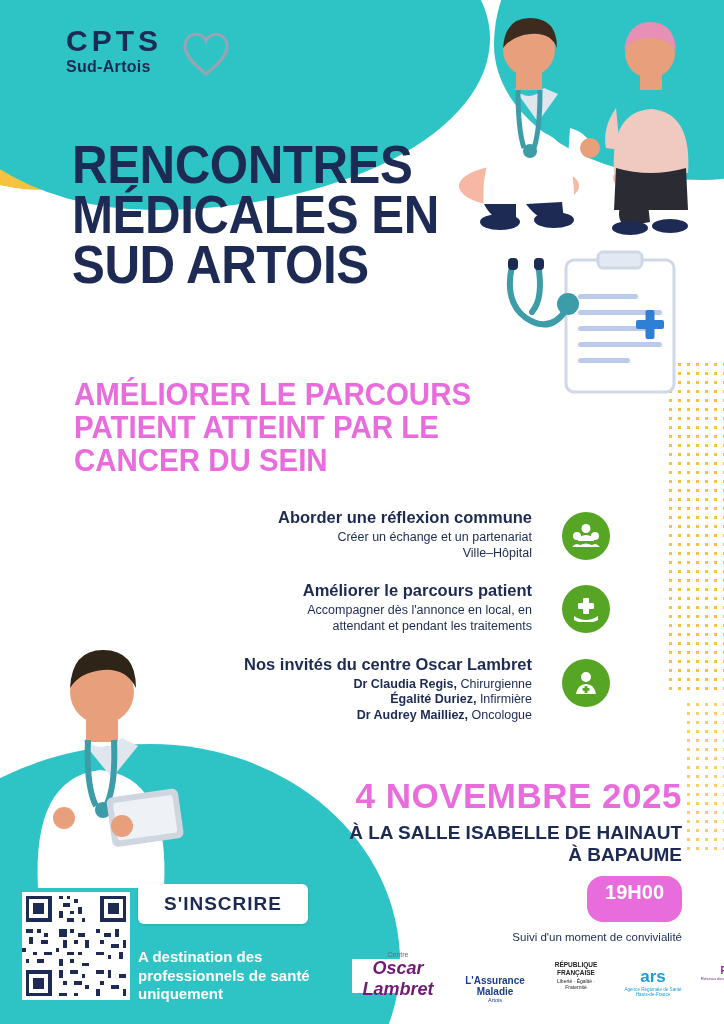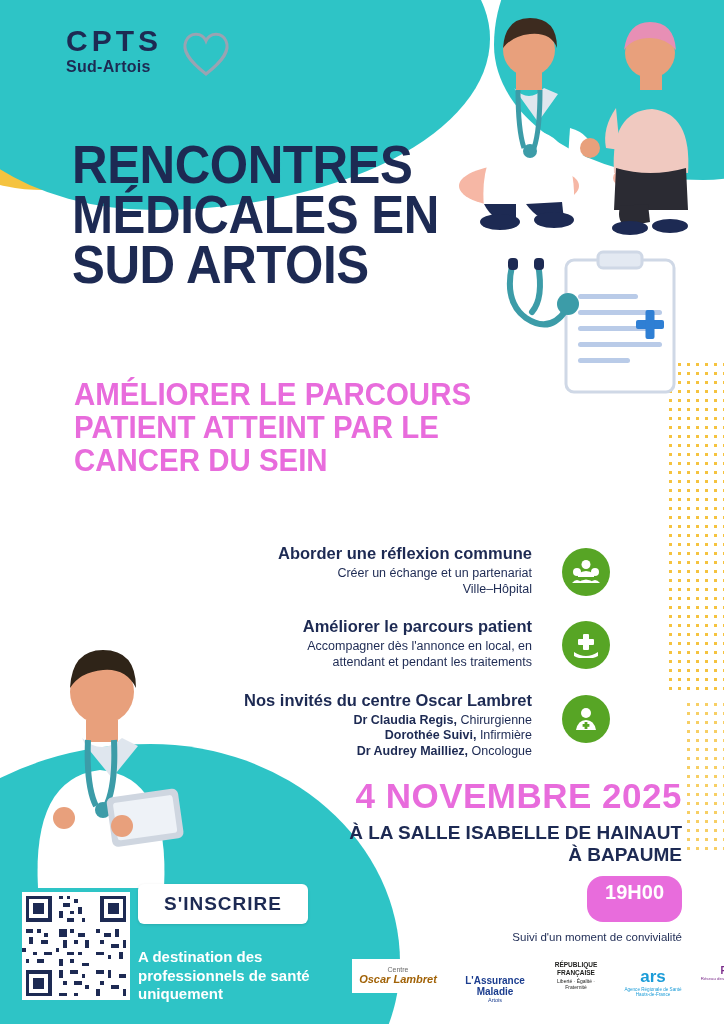--- a/index.html
+++ b/index.html
@@ -107,21 +107,21 @@
     font-weight: bold;
     font-size: 31px;
     line-height: 1.07;
     text-transform: uppercase;
     transform: scaleX(0.95);
     transform-origin: left top;
   }
   .subhead div { white-space: nowrap; }
 
   
-  .bullets { position: absolute; left: 170px; top: 544px; width: 440px; }
+  .bullets { position: absolute; left: 170px; top: 508px; width: 440px; }
   .bullet { position: relative; margin-bottom: 20px; }
   .bullet .b-title {
     font-size: 16.5px; font-weight: bold; color: #1d2a53;
     text-align: right; padding-right: 78px;
   }
   .bullet .b-text {
     font-size: 12.5px; color: #1d2a53; text-align: right;
     padding-right: 78px; margin-top: 3px; line-height: 1.25;
   }
   .bullet .b-text .nm { font-weight: bold; }
@@ -183,21 +183,21 @@
     position: absolute; left: 352px; bottom: 18px;
     display: flex; align-items: center; gap: 14px;
   }
   .plogo {
     background: #fff;
     display: flex; flex-direction: column; align-items: center; justify-content: center;
     text-align: center;
   }
   .p1 { width: 92px; height: 34px; color: #8a6a3a; }
   .p1 .t1 { font-size: 7px; color: #6b6b6b; }
-  .p1 .t2 { font-size: 11px; font-weight: bold; color: #a16207; font-style: italic; }
+  .p1 .t2 { font-size: 18px; font-weight: bold; color: #701a75; font-style: italic; }
   .p2 { width: 74px; height: 34px; margin-top: 27px; }
   .p2 .t1 { font-size: 10px; font-weight: bold; color: #1b3d8f; }
   .p2 .t2 { font-size: 5.5px; color: #1b3d8f; }
   .p3 { width: 60px; height: 38px; }
   .p3 .t1 { font-size: 6.5px; font-weight: bold; color: #1d1d1b; line-height: 1.15; }
   .p3 .t2 { font-size: 5px; color: #1d1d1b; margin-top: 2px; }
   .p4 { width: 66px; height: 34px; margin-top: 12px; }
   .p4 .t1 { font-size: 17px; font-weight: bold; color: #1b9cd8; }
   .p4 .t2 { font-size: 4.6px; color: #1b9cd8; }
   .p5 { width: 62px; height: 34px; }
@@ -350,21 +350,21 @@
           <rect x="6" y="7" width="16" height="6" rx="1"></rect>
           <path d="M2 20 q12 8 24 0 l0 4 q-12 6 -24 0z"></path>
         </svg>
       </div>
     </div>
 
     <div class="bullet">
       <div class="b-title">Nos invités du centre Oscar Lambret</div>
       <div class="b-text">
         <span class="nm">Dr Claudia Regis,</span><span> Chirurgienne</span><br>
-        <span class="nm">Dorothée Suivi,</span><span> Infirmière</span><br>
+        <span class="nm">Égalité Duriez,</span><span> Infirmière</span><br>
         <span class="nm">Dr Audrey Mailliez,</span><span> Oncologue</span>
       </div>
       <div class="circ">
         <svg width="28" height="26" viewBox="0 0 28 26" fill="#fff">
           <circle cx="14" cy="7" r="5"></circle>
           <path d="M4 24 q2 -10 10 -10 q8 0 10 10z"></path>
           <rect x="12.6" y="16" width="2.8" height="7" fill="#57a525"></rect>
           <rect x="10.6" y="18" width="6.8" height="2.8" fill="#57a525"></rect>
         </svg>
       </div>

